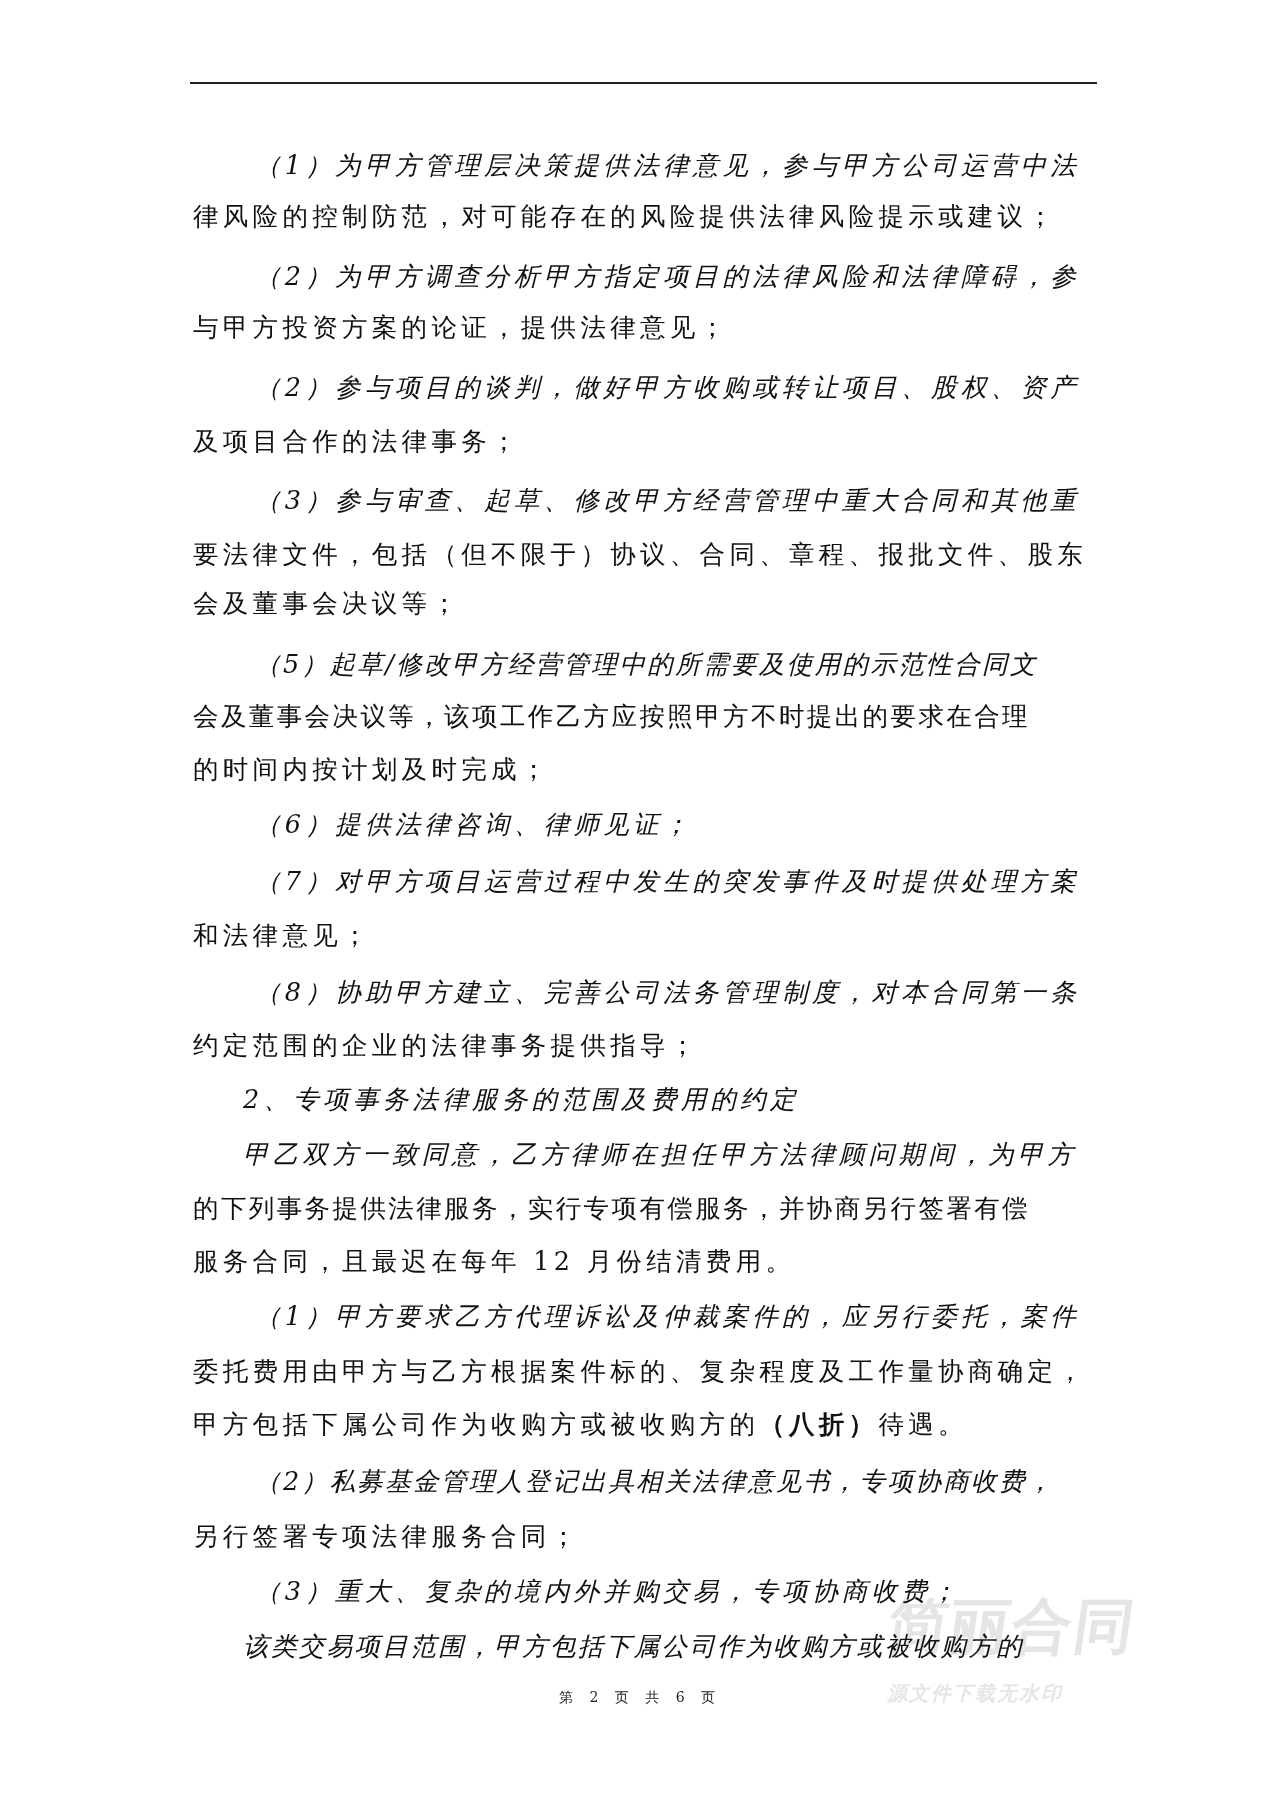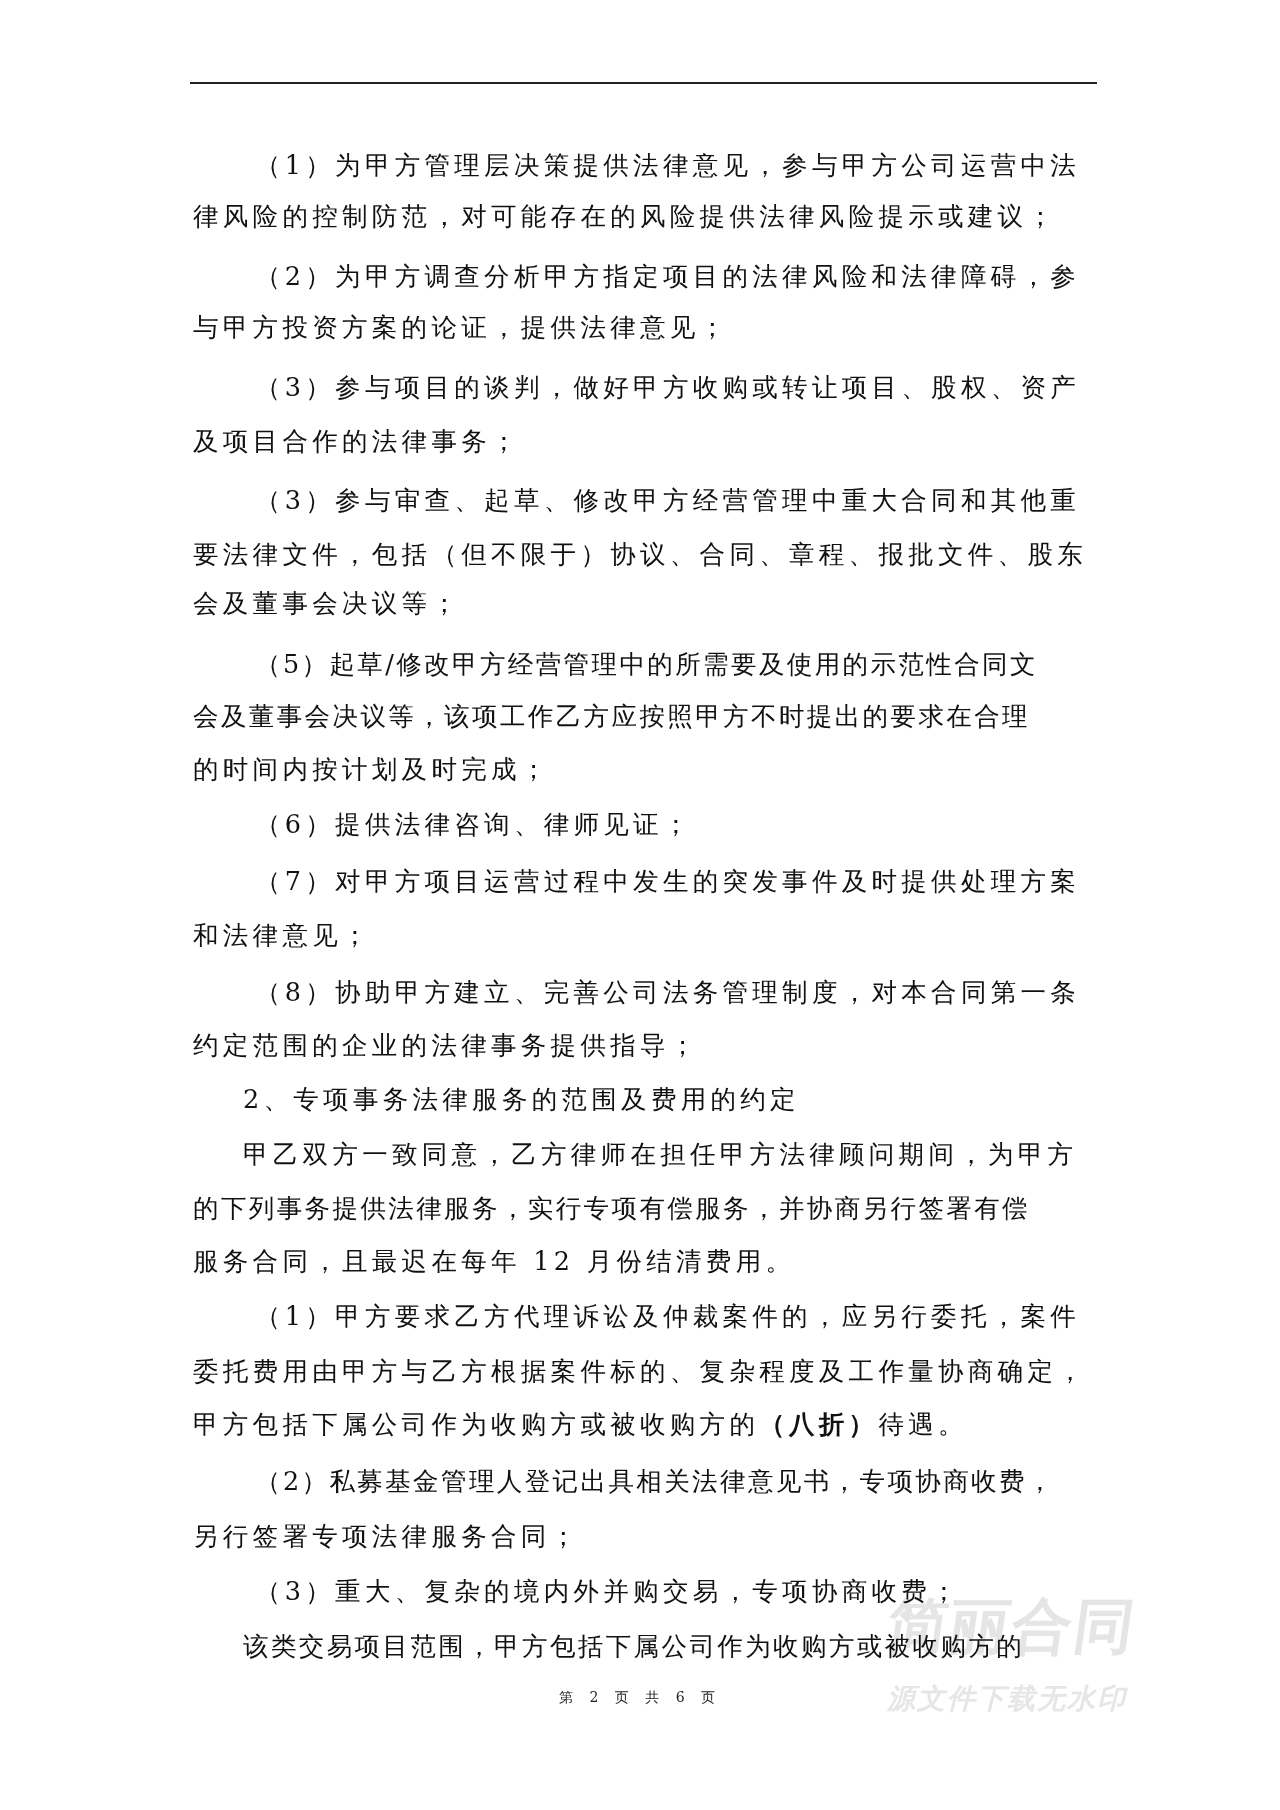--- a/index.html
+++ b/index.html
@@ -31,21 +31,21 @@
     }
     .line {
       position: absolute;
       left: 0;
       height: 34px;
       font-size: 25.5px;
       line-height: 34px;
       white-space: nowrap;
       letter-spacing: 4.3px;
     }
-    .indent { left: 62px; }
+    .indent { left: 62px; font-style: italic; }
     .tight { letter-spacing: 2.4px; }
     .bold { font-weight: bold; }
     .footer {
       position: absolute;
       left: 0;
       width: 1280px;
       top: 1689px;
       text-align: center;
       font-size: 14px;
       letter-spacing: 6px;
@@ -63,41 +63,41 @@
       transform: skewX(-8deg);
       z-index: 0;
     }
     .wm-small {
       position: absolute;
       left: 887px;
       top: 1680px;
       font-family: "DejaVu Sans", sans-serif;
       font-weight: bold;
       font-style: italic;
-      font-size: 28px;
+      font-size: 20px;
       letter-spacing: 2px;
       color: #e6e6e6;
       z-index: 0;
     }
     .content, .footer { z-index: 1; }
   </style>
 </head>
 <body>
 
 <div class="header-rule"></div>
 
 <div class="wm-big">简丽合同</div>
 <div class="wm-small">源文件下载无水印</div>
 
 <div class="content">
   <div class="line indent" style="top:0px">（1）为甲方管理层决策提供法律意见，参与甲方公司运营中法</div>
   <div class="line" style="top:51px">律风险的控制防范，对可能存在的风险提供法律风险提示或建议；</div>
   <div class="line indent" style="top:111px">（2）为甲方调查分析甲方指定项目的法律风险和法律障碍，参</div>
   <div class="line" style="top:162px">与甲方投资方案的论证，提供法律意见；</div>
-  <div class="line indent" style="top:222px">（3）参与项目的谈判，做好甲方收购或转让项目、股权、资产</div>
+  <div class="line indent" style="top:222px">（2）参与项目的谈判，做好甲方收购或转让项目、股权、资产</div>
   <div class="line" style="top:276px">及项目合作的法律事务；</div>
   <div class="line indent" style="top:335px">（3）参与审查、起草、修改甲方经营管理中重大合同和其他重</div>
   <div class="line" style="top:389px">要法律文件，包括（但不限于）协议、合同、章程、报批文件、股东</div>
   <div class="line" style="top:438px">会及董事会决议等；</div>
   <div class="line indent tight" style="top:499px">（5）起草/修改甲方经营管理中的所需要及使用的示范性合同文</div>
   <div class="line tight" style="top:551px">会及董事会决议等，该项工作乙方应按照甲方不时提出的要求在合理</div>
   <div class="line" style="top:604px">的时间内按计划及时完成；</div>
   <div class="line indent" style="top:659px">（6）提供法律咨询、律师见证；</div>
   <div class="line indent" style="top:716px">（7）对甲方项目运营过程中发生的突发事件及时提供处理方案</div>
   <div class="line" style="top:770px">和法律意见；</div>

